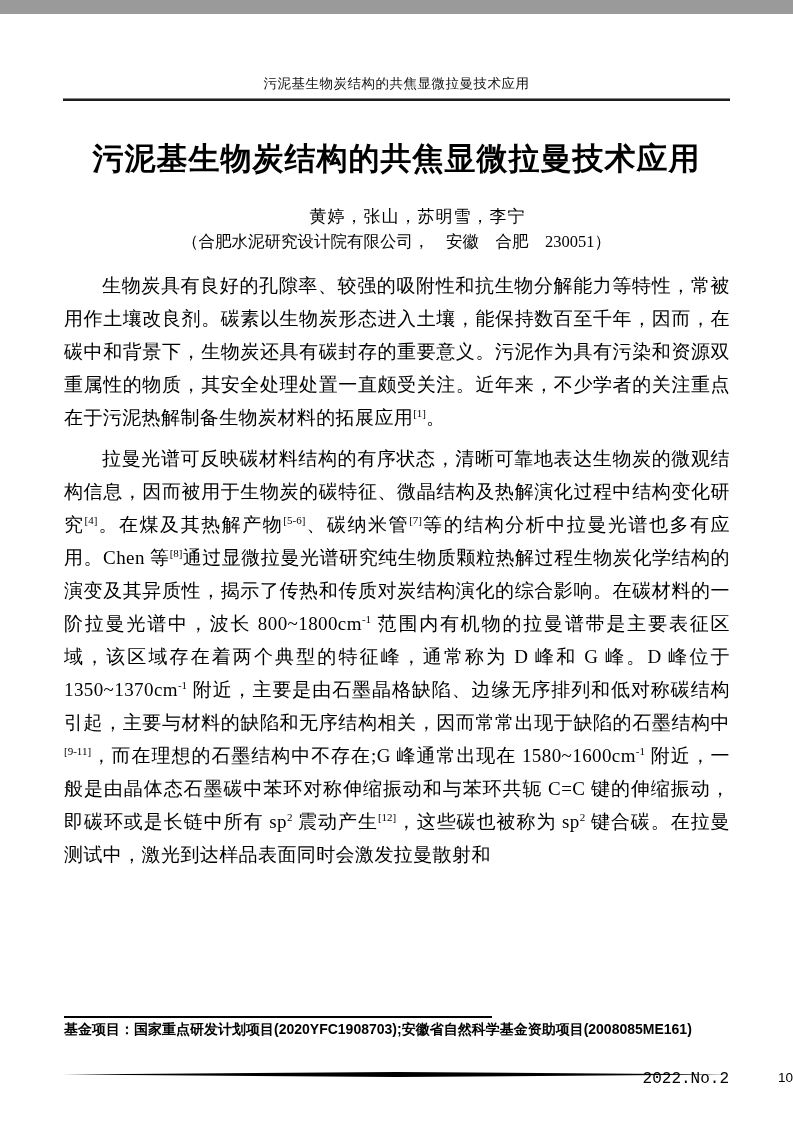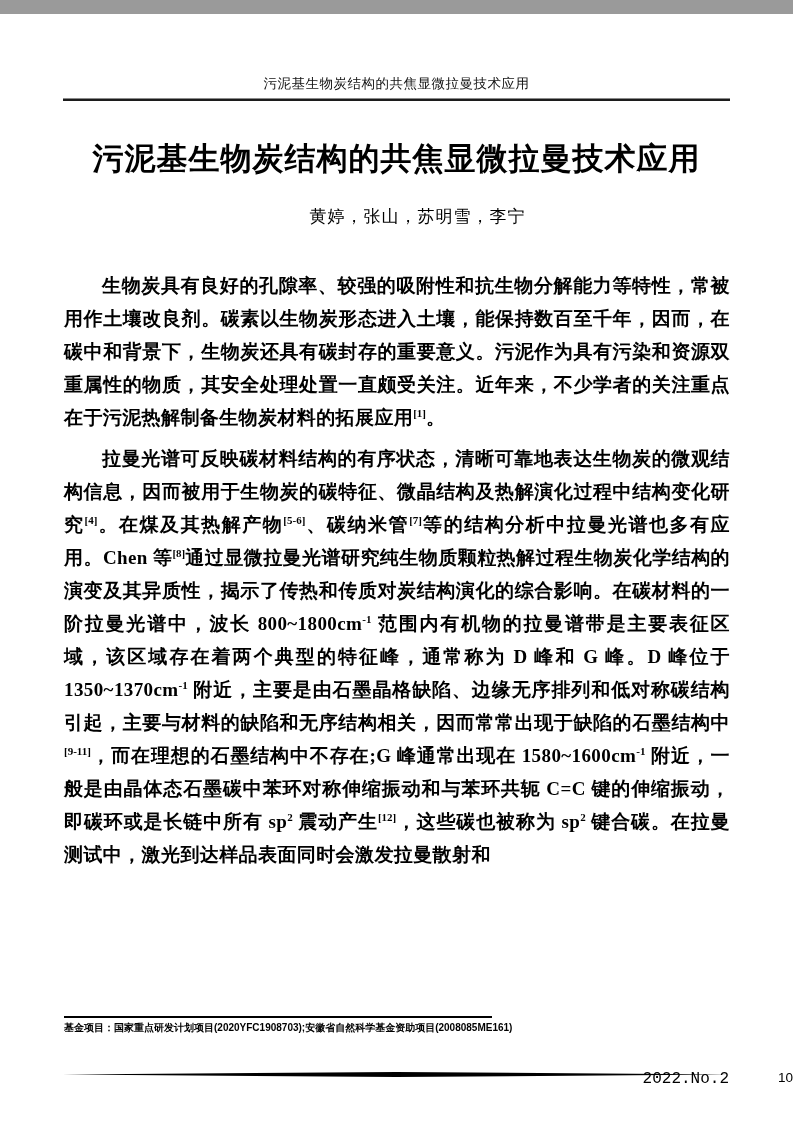--- a/index.html
+++ b/index.html
@@ -32,31 +32,30 @@
     text-align:center;font-size:17px;letter-spacing:1px;padding-left:21px;
   }
   .affiliation{
     position:absolute;top:217px;left:0;width:100%;
     text-align:center;font-size:16.5px;
   }
   .article-body{
     position:absolute;top:255px;left:64px;width:666px;
     font-size:19px;line-height:33px;text-align:justify;
     letter-spacing:0.4px;
-    font-weight:bold;
   }
   .article-body p{margin:0 0 8px 0;text-indent:2em;}
   .article-body sup{font-size:11px;line-height:0;letter-spacing:0;}
   .footnote-rule{
     position:absolute;top:1002px;left:64px;width:428px;height:0;
     border-top:2px solid #000;
   }
   .footnote{
     position:absolute;top:1007px;left:64px;width:690px;
-    font-size:10px;font-weight:700;white-space:nowrap;
+    font-size:14px;font-weight:700;white-space:nowrap;
     font-family:"Liberation Sans","DejaVu Sans",sans-serif;
   }
   .footer-rule{
     position:absolute;top:1049px;left:63px;width:667px;height:5px;
   }
   .page-number{
     position:absolute;top:1056px;left:0;width:100%;
     text-align:right;font-size:13.5px;
     font-family:"Liberation Sans","DejaVu Sans",sans-serif;
   }
@@ -72,20 +71,21 @@
 <div class="page">
 
   <div class="running-head">污泥基生物炭结构的共焦显微拉曼技术应用</div>
 
   <div class="head-rule"></div>
 
   <h1 class="article-title" style="margin:0;">污泥基生物炭结构的共焦显微拉曼技术应用</h1>
 
   <div class="authors">黄婷，张山，苏明雪，李宁</div>
 
+  <div class="affiliation">（合肥水泥研究设计院有限公司，　安徽　合肥　230051）</div>
 
   <div class="article-body">
       <p>生物炭具有良好的孔隙率、较强的吸附性和抗生物分解能力等特性，常被用作土壤改良剂。碳素以生物炭形态进入土壤，能保持数百至千年，因而，在碳中和背景下，生物炭还具有碳封存的重要意义。污泥作为具有污染和资源双重属性的物质，其安全处理处置一直颇受关注。近年来，不少学者的关注重点在于污泥热解制备生物炭材料的拓展应用<sup>[1]</sup>。</p>
       <p>拉曼光谱可反映碳材料结构的有序状态，清晰可靠地表达生物炭的微观结构信息，因而被用于生物炭的碳特征、微晶结构及热解演化过程中结构变化研究<sup>[4]</sup>。在煤及其热解产物<sup>[5-6]</sup>、碳纳米管<sup>[7]</sup>等的结构分析中拉曼光谱也多有应用。Chen 等<sup>[8]</sup>通过显微拉曼光谱研究纯生物质颗粒热解过程生物炭化学结构的演变及其异质性，揭示了传热和传质对炭结构演化的综合影响。在碳材料的一阶拉曼光谱中，波长 800~1800cm<sup>-1</sup> 范围内有机物的拉曼谱带是主要表征区域，该区域存在着两个典型的特征峰，通常称为 D 峰和 G 峰。D 峰位于 1350~1370cm<sup>-1</sup> 附近，主要是由石墨晶格缺陷、边缘无序排列和低对称碳结构引起，主要与材料的缺陷和无序结构相关，因而常常出现于缺陷的石墨结构中<sup>[9-11]</sup>，而在理想的石墨结构中不存在;G 峰通常出现在 1580~1600cm<sup>-1</sup> 附近，一般是由晶体态石墨碳中苯环对称伸缩振动和与苯环共轭 C=C 键的伸缩振动，即碳环或是长链中所有 sp<sup>2</sup> 震动产生<sup>[12]</sup>，这些碳也被称为 sp<sup>2</sup> 键合碳。在拉曼测试中，激光到达样品表面同时会激发拉曼散射和</p>
     </div>
 
   <div class="footnote-rule"></div>
 
   <div class="footnote">基金项目：国家重点研发计划项目(2020YFC1908703);安徽省自然科学基金资助项目(2008085ME161)</div>
 

